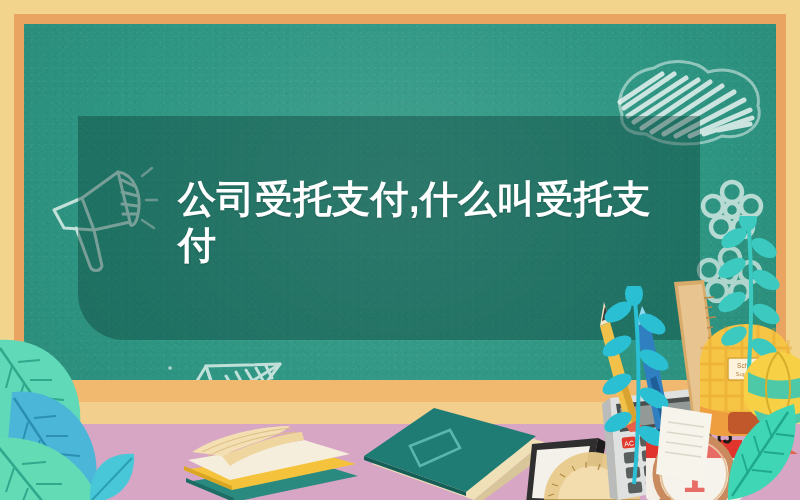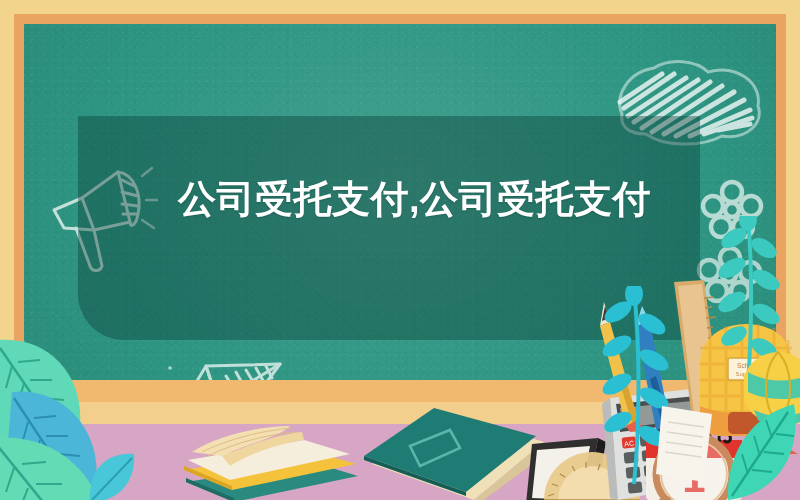--- a/index.html
+++ b/index.html
@@ -137,21 +137,21 @@
       </g>
       <g fill="none" stroke="#eaf6f2" stroke-width="2.6" stroke-linecap="round" opacity=".8">
         <path d="M78 40 C56 26 36 40 44 56 C50 68 70 66 72 52"></path>
         <path d="M44 56 C24 62 10 52 14 44"></path>
         <circle cx="60" cy="12" r="1.8" fill="#eaf6f2" stroke="none"></circle>
       </g>
     </svg>
   </div>
 
   <div class="panel"></div>
-  <div class="headline">公司受托支付,公司受托支付</div>
+  <div class="headline">公司受托支付,什么叫受托支付</div>
 
   <div class="shelf">
     <div class="shelf-ledge"></div>
     <div class="shelf-ledge2"></div>
     <div class="shelf-desk"></div>
   </div>
 
   <div class="leaf" style="left:-12px;top:330px;">
     <svg width="230" height="180" viewBox="0 0 230 180">
       <g>

